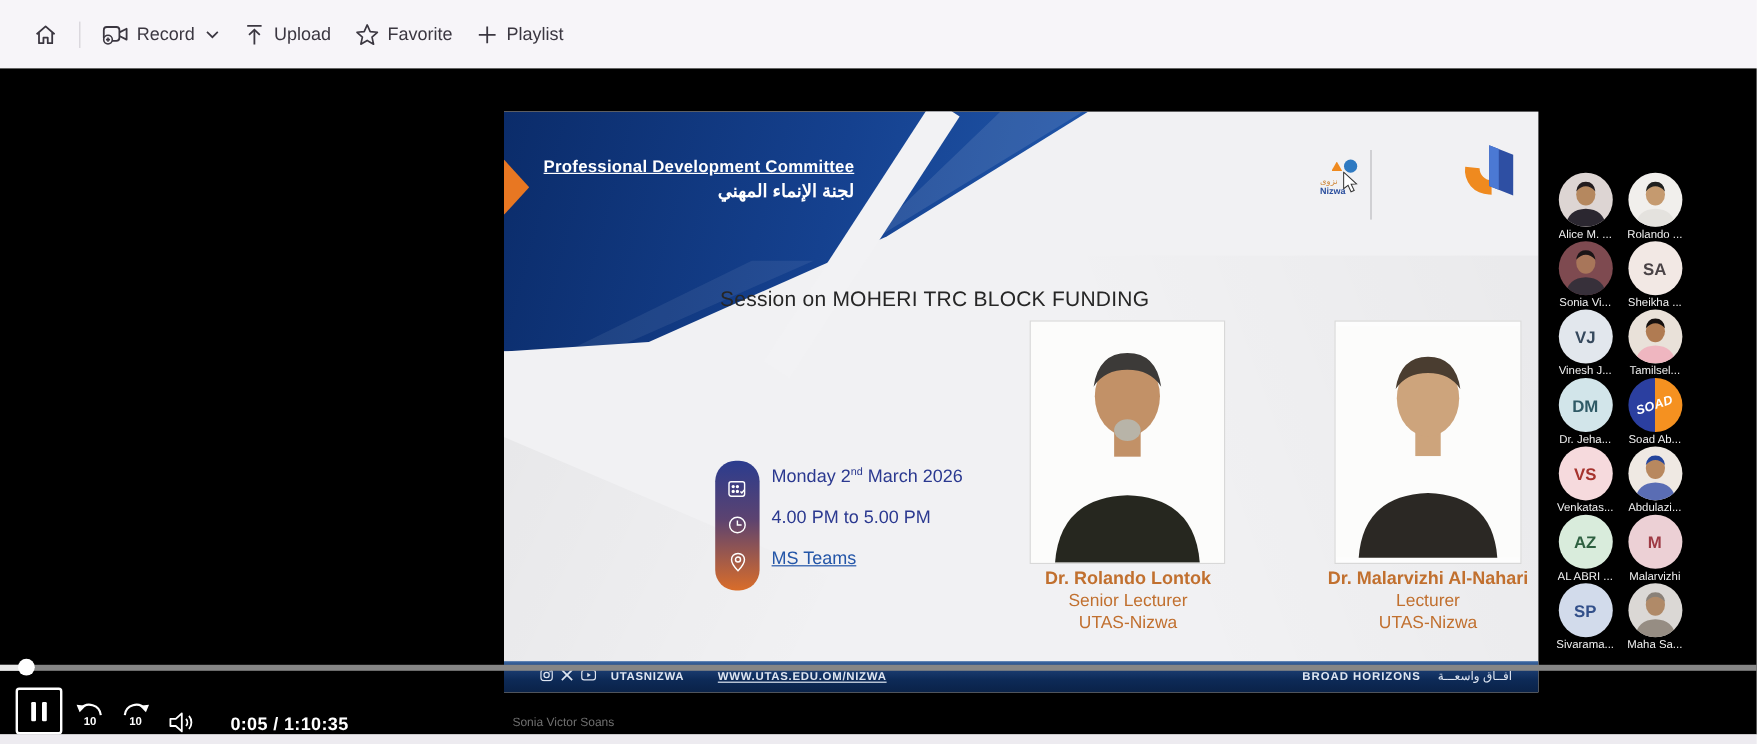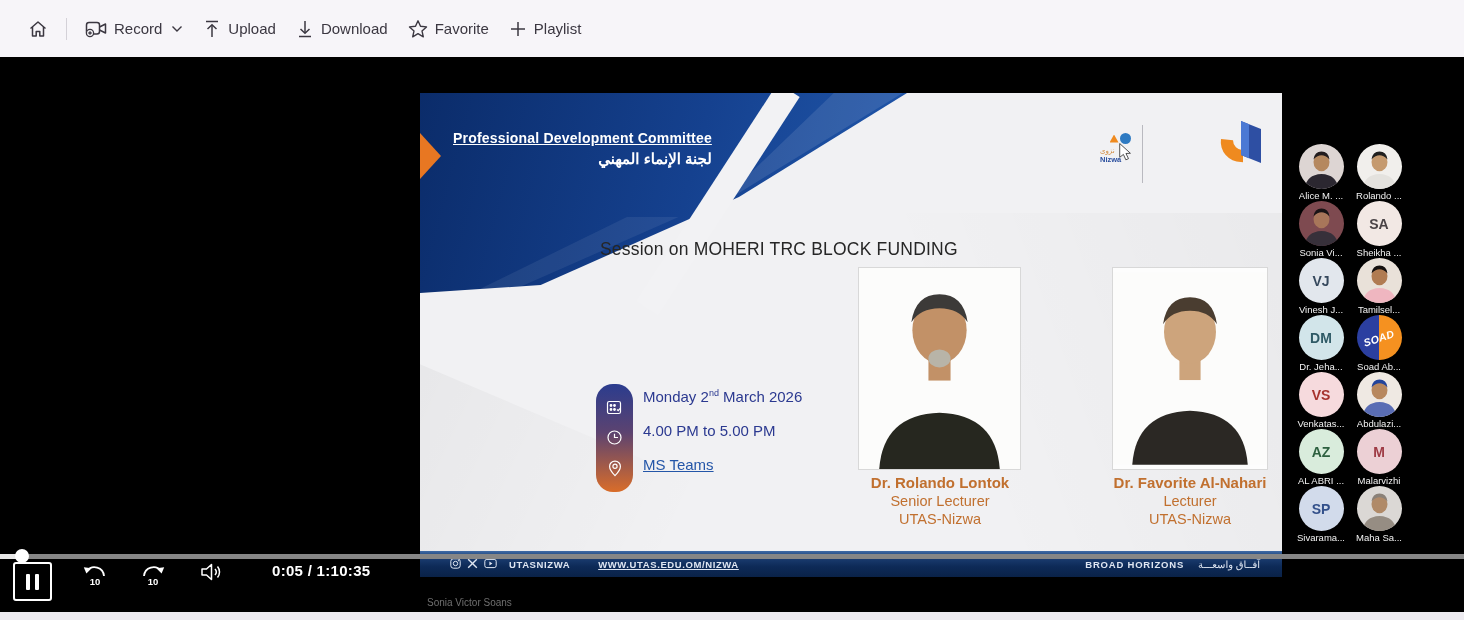--- a/index.html
+++ b/index.html
@@ -93,21 +93,21 @@
 
   
   .vcaption { position:absolute; left:427px; top:540px; font-size:10px; color:#6f6f6f; }
 
   
   .progress { position:absolute; left:0; top:497px; width:1464px; height:5px; background:#868686; cursor:pointer; }
   .progress-played { position:absolute; left:0; top:0; height:5px; background:#e8e8e8; }
   .playhead { position:absolute; top:-5px; width:14px; height:14px; border-radius:50%; background:#fff; }
 
   
-  .controls { position:absolute; left:0; top:505px; width:1464px; height:50px; display:flex; align-items:flex-start; color:#fff;gap:20px; }
+  .controls { position:absolute; left:0; top:505px; width:1464px; height:50px; display:flex; align-items:flex-end; color:#fff; }
   .pause-btn { width:39px; height:39px; margin-left:13px; border:2px solid #fff; border-radius:3px; display:flex; align-items:center; justify-content:center; gap:5px; cursor:pointer; background:transparent; }
   .pause-bar { width:4px; height:16px; background:#fff; border-radius:1px; }
   .skip-btn { position:relative; width:30px; height:30px; margin-left:8px; cursor:pointer; color:#fff; }
   .skip-btn svg { position:absolute; left:3px; top:1px; }
   .skip-num { position:absolute; left:0; width:100%; top:14px; text-align:center; font-size:9.5px; font-weight:bold; }
   .vol-btn { margin-left:12px; cursor:pointer; display:flex; align-items:center; }
   .time { margin-left:28px; font-size:15px; font-weight:bold; letter-spacing:.3px; }
 
   .bottom-strip { position:absolute; left:0; top:612px; width:1464px; height:8px; background:#edebf0; }
 </style>
@@ -144,30 +144,20 @@
     </div>
     <div class="tb-btn">
       <span>
         <svg width="18" height="20" viewBox="0 0 18 20" fill="none" stroke="#3b3741" stroke-width="1.5">
             <line x1="3" y1="2.5" x2="15" y2="2.5"></line>
             <line x1="9" y1="6" x2="9" y2="18"></line>
             <polyline points="4.5,10 9,5.8 13.5,10"></polyline>
           </svg>
       </span>
       <span class="tb-label">Upload</span>
-    </div>
-    <div class="tb-btn">
-      <span>
-        <svg width="18" height="20" viewBox="0 0 18 20" fill="none" stroke="#3b3741" stroke-width="1.5">
-            <line x1="9" y1="2" x2="9" y2="14"></line>
-            <polyline points="4.5,10 9,14.2 13.5,10"></polyline>
-            <line x1="3" y1="17.5" x2="15" y2="17.5"></line>
-          </svg>
-      </span>
-      <span class="tb-label">Download</span>
     </div>
     <div class="tb-btn">
       <span>
         <svg width="20" height="20" viewBox="0 0 20 20" fill="none" stroke="#3b3741" stroke-width="1.4" stroke-linejoin="round">
             <polygon points="10,1.8 12.5,7.3 18.5,7.9 14,11.9 15.3,17.8 10,14.7 4.7,17.8 6,11.9 1.5,7.9 7.5,7.3"></polygon>
           </svg>
       </span>
       <span class="tb-label">Favorite</span>
     </div>
     <div class="tb-btn">
@@ -275,21 +265,21 @@
             <ellipse cx="80" cy="90" rx="11" ry="9" fill="var(--beard)"></ellipse>
             <path d="M20 200 q4 -54 60 -56 q56 2 60 56 z" fill="var(--cloth)"></path>
           </svg>
       </div>
       <div class="pname-block p1">
         <div class="pname">Dr. Rolando Lontok</div>
         <div class="prole">Senior Lecturer</div>
         <div class="porg">UTAS-Nizwa</div>
       </div>
       <div class="pname-block p2">
-        <div class="pname">Dr. Favorite Al-Nahari</div>
+        <div class="pname">Dr. Malarvizhi Al-Nahari</div>
         <div class="prole">Lecturer</div>
         <div class="porg">UTAS-Nizwa</div>
       </div>
 
       <div class="slide-footer">
         <div class="sf-icons">
           <span><svg width="11" height="11" viewBox="0 0 11 11" fill="none" stroke="#dfe6f2" stroke-width="1">
                 <rect x="0.8" y="0.8" width="9.4" height="9.4" rx="2.6"></rect>
                 <circle cx="5.5" cy="5.5" r="2.2"></circle>
                 <circle cx="8.4" cy="2.7" r="0.6" fill="#dfe6f2" stroke="none"></circle>

